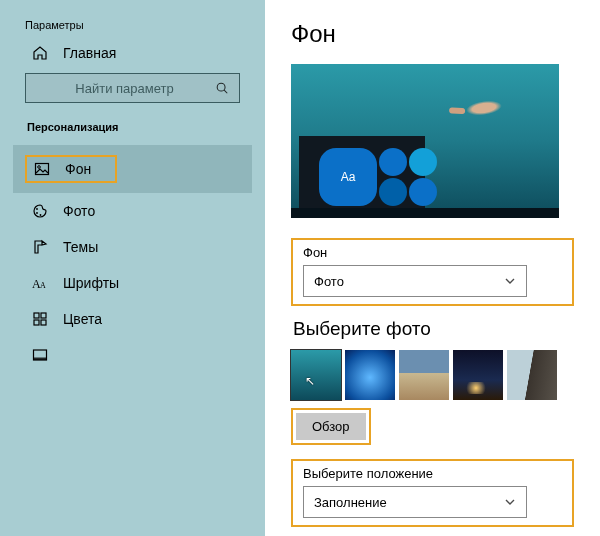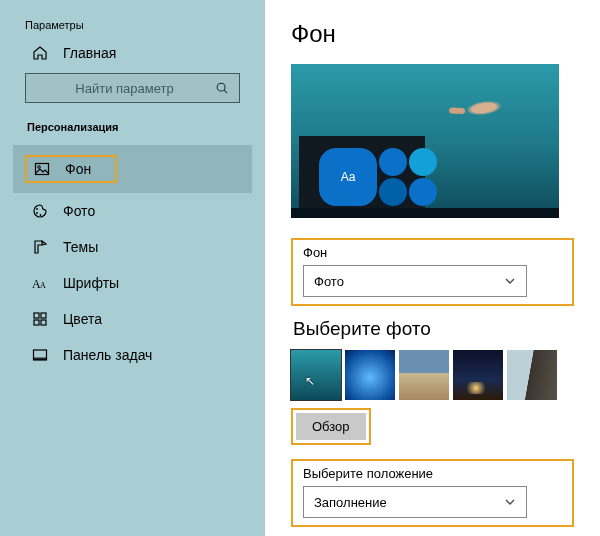--- a/index.html
+++ b/index.html
@@ -221,21 +221,20 @@
       <span>Цвета</span>
     </div>
 
     <div class="nav-item">
       <span class="icon">
         <svg width="16" height="16" viewBox="0 0 16 16">
             <rect x="1.5" y="3" width="13" height="10" fill="none" stroke="#000" stroke-width="1.2"></rect>
             <rect x="1.5" y="10.5" width="13" height="2.5" fill="#000" opacity="0.8"></rect>
           </svg>
       </span>
-      <span>Панель задач</span>
     </div>
   </div>
 
   <div class="main">
     <div class="page-h1">Фон</div>
 
     <div class="preview">
       <div class="swimmer"></div>
       <div class="start">
         <div class="start-top"></div>

